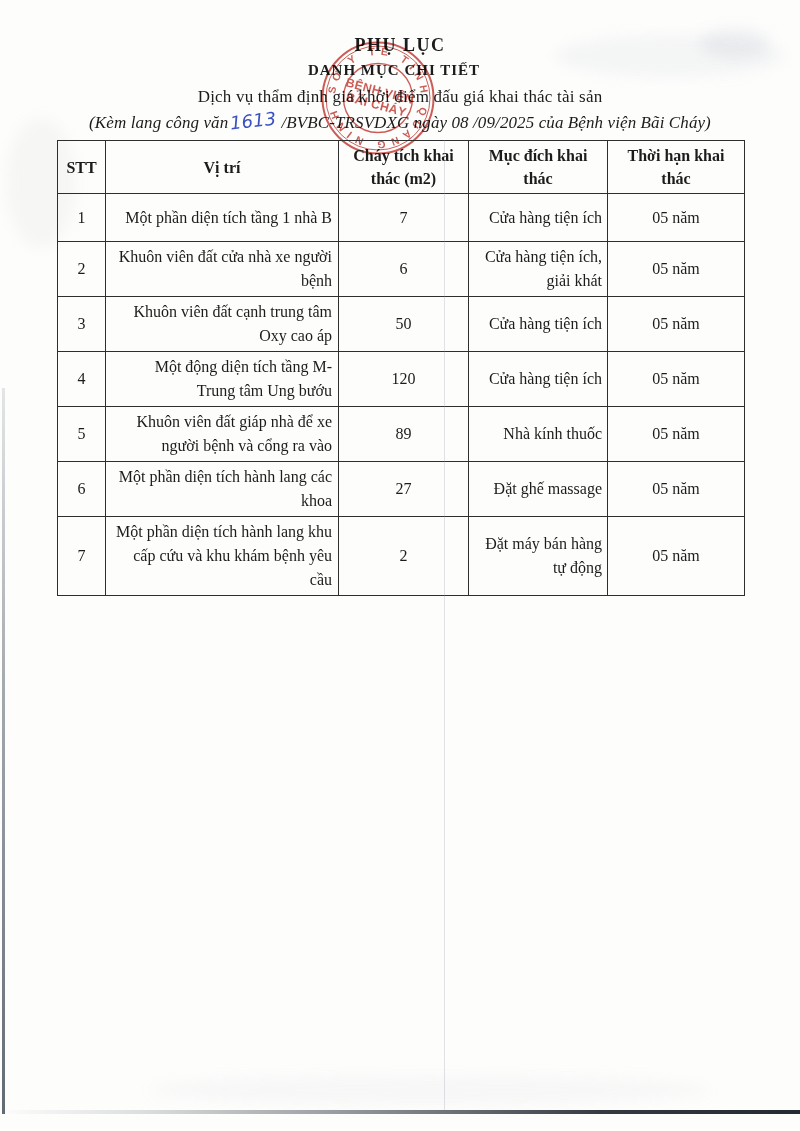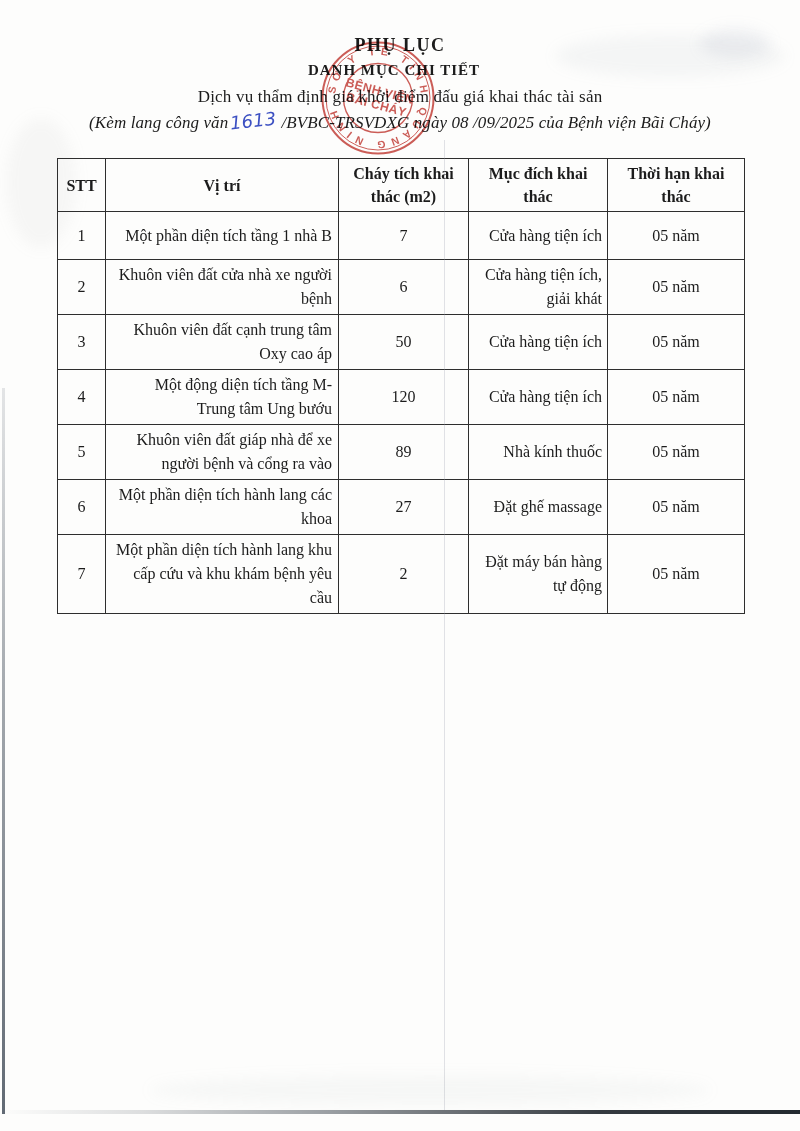--- a/index.html
+++ b/index.html
@@ -25,21 +25,21 @@
 
   
   .stamp{
     position:absolute;left:318px;top:38px;width:120px;height:120px;
     opacity:0.82;mix-blend-mode:multiply;pointer-events:none;
   }
   .stamp text{font-family:"Liberation Sans","DejaVu Sans",sans-serif;font-weight:bold;}
 
   
   table.asset-table{
-    position:absolute;top:158px;left:57px;width:687px;
+    position:absolute;top:140px;left:57px;width:687px;
     border-collapse:collapse;table-layout:fixed;
   }
   .asset-table th,.asset-table td{border:1.6px solid #2e2e2e;}
   .asset-table th{
     font-weight:bold;font-size:16px;text-align:center;vertical-align:middle;
     line-height:1.45;padding:3px 4px;
   }
   .asset-table thead tr{height:46px;}
   .asset-table td{font-size:16px;line-height:1.5;vertical-align:middle;padding:3px 6px;}
   .asset-table tbody tr{height:48px;}

